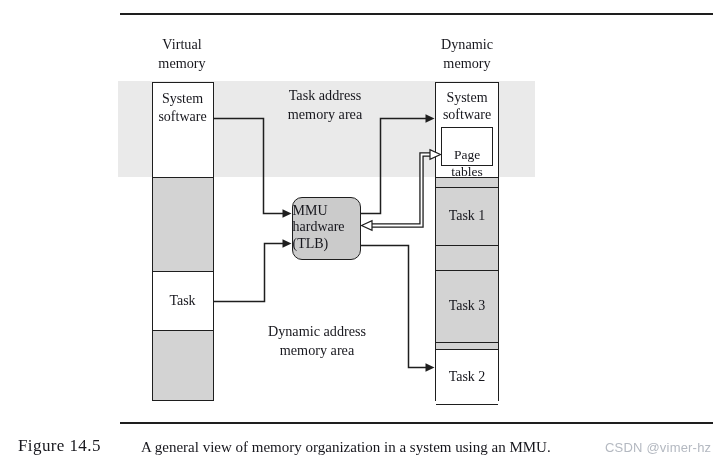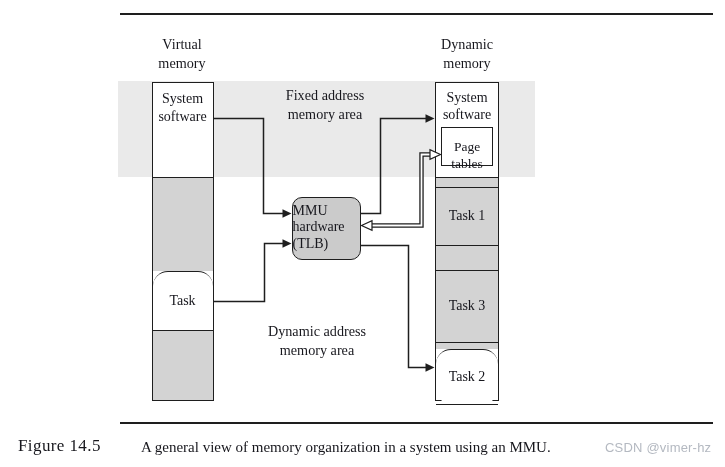--- a/index.html
+++ b/index.html
@@ -22,29 +22,29 @@
   .col{
     position:absolute;top:82px;height:319px;box-sizing:border-box;
     border:1.6px solid var(--line,#1e1e1e);background:#ffffff;
     display:flex;flex-direction:column;
   }
   .col.vcol{left:151.5px;width:62px;}
   .col.pcol{left:435px;width:64px;}
   .seg{box-sizing:border-box;flex:0 0 auto;position:relative;font-size:14px;}
   .seg + .seg{border-top:1.5px solid var(--line,#1e1e1e);}
   .seg.gray{background:var(--segment-gray,#d3d3d3);}
-  .seg.white{background:#ffffff;border-radius:15px;}
+  .seg.white{background:#ffffff;}
   .seg.grow{flex:1 1 auto;}
   .seg.mid{display:flex;align-items:center;justify-content:center;}
   .seglabel{display:block;text-align:center;line-height:17.5px;margin-top:7px;}
   .seglabel span{display:block;}
   .ptbox{
     position:absolute;left:5px;top:44px;width:52px;height:39px;box-sizing:border-box;
     border:1.9px solid var(--line,#1e1e1e);background:#ffffff;
-    text-align:center;font-size:13.5px;line-height:16.5px;padding-top:11px;
+    text-align:center;font-size:13.5px;line-height:16.5px;padding-top:19px;
   }
   .ptbox span{display:block;}
   .mmu{
     position:absolute;left:291.5px;top:197px;width:69px;height:63px;box-sizing:border-box;
     background:var(--mmu-fill,#cbcbcb);border:1.8px solid var(--line,#1e1e1e);border-radius:10px;
     text-align:left;font-size:14px;line-height:16.4px;padding-top:5px;
   }
   .mmu span{display:block;}
   svg.wires{position:absolute;left:0;top:0;width:725px;height:467px;pointer-events:none;}
   .cap-label{position:absolute;left:18px;top:436px;font-size:17px;letter-spacing:0.4px;}
@@ -65,21 +65,21 @@
   <div class="hdr virtual">
     <span>Virtual</span>
     <span>memory</span>
   </div>
   <div class="hdr physical">
     <span>Dynamic</span>
     <span>memory</span>
   </div>
 
   <div class="arealabel fixed">
-    <span>Fixed address</span>
+    <span>Task address</span>
     <span>memory area</span>
   </div>
   <div class="arealabel dynamic">
     <span>Dynamic address</span>
     <span>memory area</span>
   </div>
 
   <div class="col vcol">
     <div class="seg white" style="height:93.5px;">
       <div class="seglabel">

